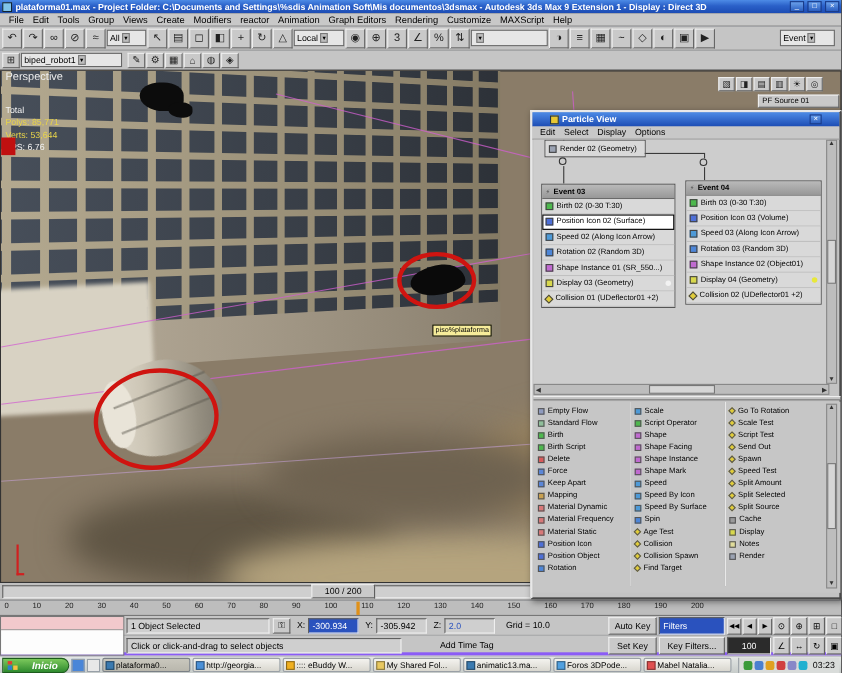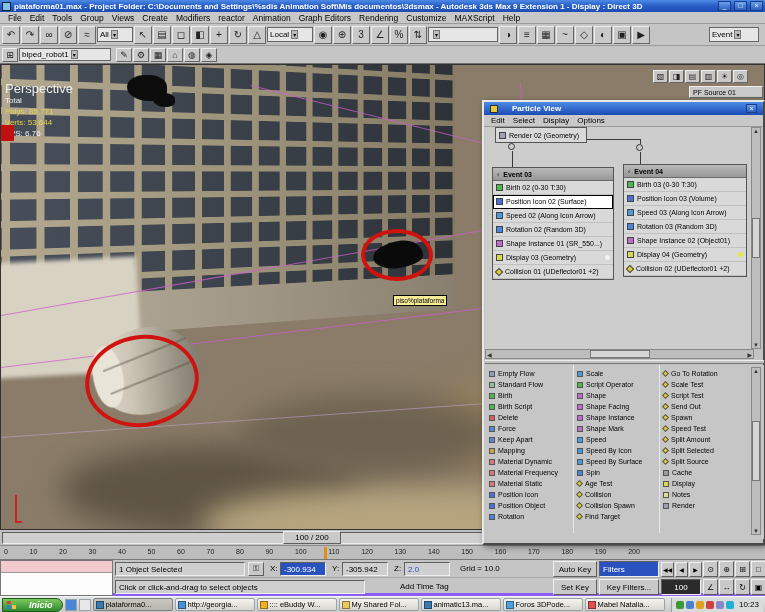--- a/index.html
+++ b/index.html
@@ -54,37 +54,37 @@
     background:linear-gradient(105deg,#e2ddd1 0%,#cdc6b6 35%,#948e80 75%,#7a746a 100%);
     border-radius:45% 55% 50% 50% / 60% 60% 45% 45%; filter:blur(.4px); }
   #bucket .rim { position:absolute; left:-4px; top:6px; width:30px; height:62px; background:#e9e4d8;
     border-radius:50%; transform:rotate(8deg); }
   #bucket .ridge { position:absolute; left:8%; width:86%; border-top:2px solid rgba(90,85,75,.5); transform:rotate(-4deg); }
   #rock { position:absolute; left:372px; top:176px; width:50px; height:27px; background:#0a0a0a;
     border-radius:60% 40% 55% 45% / 55% 60% 40% 45%; transform:rotate(-6deg); }
   .blackbit { position:absolute; background:#0c0c0c; border-radius:50% 50% 40% 60%; }
   #vp-tooltip { position:absolute; left:392px; top:230px; background:#f6ec9a; border:1px solid #000;
     font-size:6.5px; padding:0 2px; line-height:9px; }
-  #vp-label { position:absolute; left:4px; top:16px; color:#eee; font-size:13px; }
+  #vp-label { position:absolute; left:4px; top:0; color:#eee; font-size:10px; }
   #vp-stats { position:absolute; left:4px; top:30px; font-size:8px; line-height:11px; }
   #vp-stats .yellow { color:#e8d44a; } #vp-stats .white { color:#f2f2f2; }
   #red-swatch { position:absolute; left:0; top:60px; width:13px; height:16px; background:#c01010; }
   #red-bracket { position:absolute; left:14px; top:430px; width:7px; height:28px;
     border-left:2px solid #d02020; border-bottom:2px solid #d02020; }
   #vp-overlay-icons { position:absolute; left:652px; top:5px; display:flex; gap:1px; }
   #vp-overlay-icons .tbtn { width:15px; height:13px; font-size:8px; }
   #pf-source { position:absolute; left:688px; top:21px; width:74px; height:12px; background:#c9c9c9;
     border:1px solid; border-color:#eee #666 #666 #eee; font-size:7px; display:flex; align-items:center; padding:0 3px; }
 
   
   #pv { top:100px; left:482px; width:283px; height:445px; background:#c3c3c3;
     border:2px solid; border-color:#e8e8e8 #4a4a4a #4a4a4a #e8e8e8; z-index:10;
     box-shadow:2px 2px 6px rgba(0,0,0,.45); }
   #pv-title { position:absolute; top:0; left:0; right:0; height:13px;
-    background:linear-gradient(180deg,#4d8be6,#1c4cb4); display:flex; align-items:center; gap:14px; padding:0 6px; }
+    background:linear-gradient(180deg,#4d8be6,#1c4cb4); display:flex; align-items:center; gap:3px; padding:0 16px; }
   #pv-title .ticon { width:8px; height:8px; background:#e8c832; border:1px solid #234; }
   #pv-title .ttext { color:#fff; font-size:8px; font-weight:bold; flex:1; }
   #pv-menu { position:absolute; top:13px; left:0; right:0; height:12px; background:#c8c8c8;
     border-bottom:1px solid #9a9a9a; display:flex; align-items:center; padding-left:3px; }
   #pv-menu span { font-size:8px; padding:0 4px; }
   #pv-canvas { position:absolute; top:25px; left:1px; width:269px; height:222px; background:#cdcdcd; overflow:hidden; }
   .pv-node { position:absolute; background:#d6d6d6; border:1px solid #555; }
   .etitle { height:13px; background:linear-gradient(#b9b9b9,#989898); border-bottom:1px solid #6a6a6a;
     font-size:7px; font-weight:bold; display:flex; align-items:center; padding:0 3px; gap:3px; }
   .etitle .eflash { color:#444; font-size:6px; }
@@ -749,17 +749,17 @@
       </span>
     <div id="tray">
       <span style="display:flex;gap:2px">
           <span class="trico" style="background: rgb(58, 154, 58);"></span>
           <span class="trico" style="background: rgb(74, 128, 208);"></span>
           <span class="trico" style="background: rgb(224, 160, 32);"></span>
           <span class="trico" style="background: rgb(208, 64, 64);"></span>
           <span class="trico" style="background: rgb(136, 136, 200);"></span>
           <span class="trico" style="background: rgb(32, 176, 208);"></span>
         </span>
-      <span id="clock">10:23</span>
+      <span id="clock">03:23</span>
     </div>
   </div>
 
 </div>
 
 </body></html>

